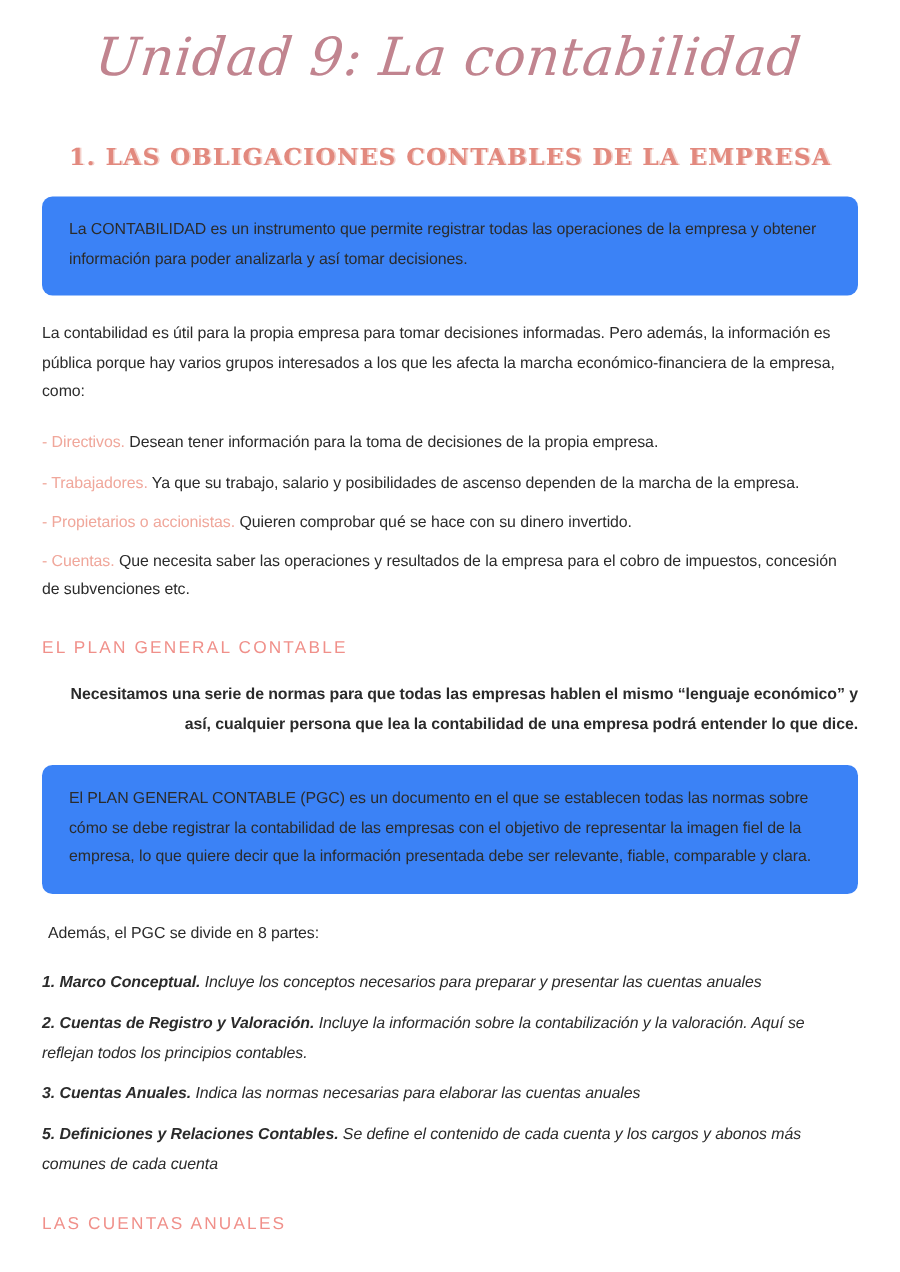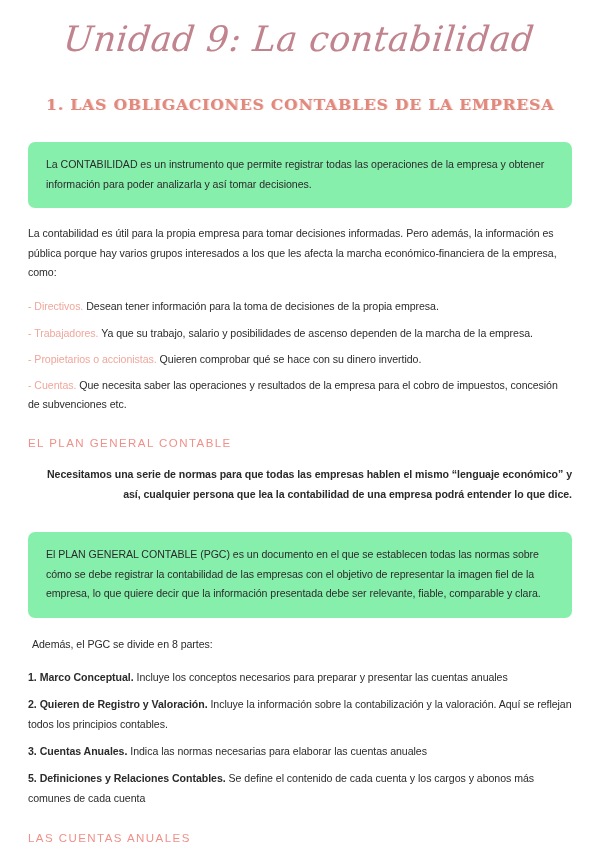--- a/index.html
+++ b/index.html
@@ -52,23 +52,23 @@
     letter-spacing: 0.9px;
     margin: 16px;
     padding: 22px 0 0 30px;
     text-transform: uppercase;
     white-space: nowrap;
     text-shadow: 1.1px 0 0 rgba(226,137,126,0.40);
   }
 
   
   .callout {
-    background: #86efac;
+    background: #3b82f6;
     border-radius: 7px;
-    margin: 28px 28px 0 28px;
+    margin: 17px 28px 0 28px;
     padding: 13px 18px 14px 18px;
     box-sizing: border-box;
   }
   .callout p {
     margin: 0;
     font-size: 10.6px;
     line-height: 1.85;
     color: #2b2b2b;
     letter-spacing: -0.05px;
   }
@@ -119,20 +119,21 @@
     padding: 22px 28px 0 28px;
     text-transform: uppercase;
   }
   .sub-heading.last { padding-top: 24px; }
 
   
   .parts-list {
     list-style: none;
     margin: 0;
     padding: 6px 28px 0 28px;
+    font-style: italic;
   }
   .parts-list li {
     font-size: 10.6px;
     line-height: 1.85;
     color: #2b2b2b;
     padding: 7.5px 0 0 0;
     letter-spacing: -0.05px;
   }
   .part-num { font-weight: 700; }
   .part-name { font-weight: 700; }
@@ -182,21 +183,21 @@
   <p class="body-par indent-par">Además, el PGC se divide en 8 partes:</p>
 
   <ol class="parts-list">
     <li>
       <span class="part-num">1.</span>
       <span class="part-name">Marco Conceptual.</span>
       <span>Incluye los conceptos necesarios para preparar y presentar las cuentas anuales</span>
     </li>
     <li>
       <span class="part-num">2.</span>
-      <span class="part-name">Quieren de Registro y Valoración.</span>
+      <span class="part-name">Cuentas de Registro y Valoración.</span>
       <span>Incluye la información sobre la contabilización y la valoración. Aquí se reflejan todos los principios contables.</span>
     </li>
     <li>
       <span class="part-num">3.</span>
       <span class="part-name">Cuentas Anuales.</span>
       <span>Indica las normas necesarias para elaborar las cuentas anuales</span>
     </li>
     <li>
       <span class="part-num">5.</span>
       <span class="part-name">Definiciones y Relaciones Contables.</span>

